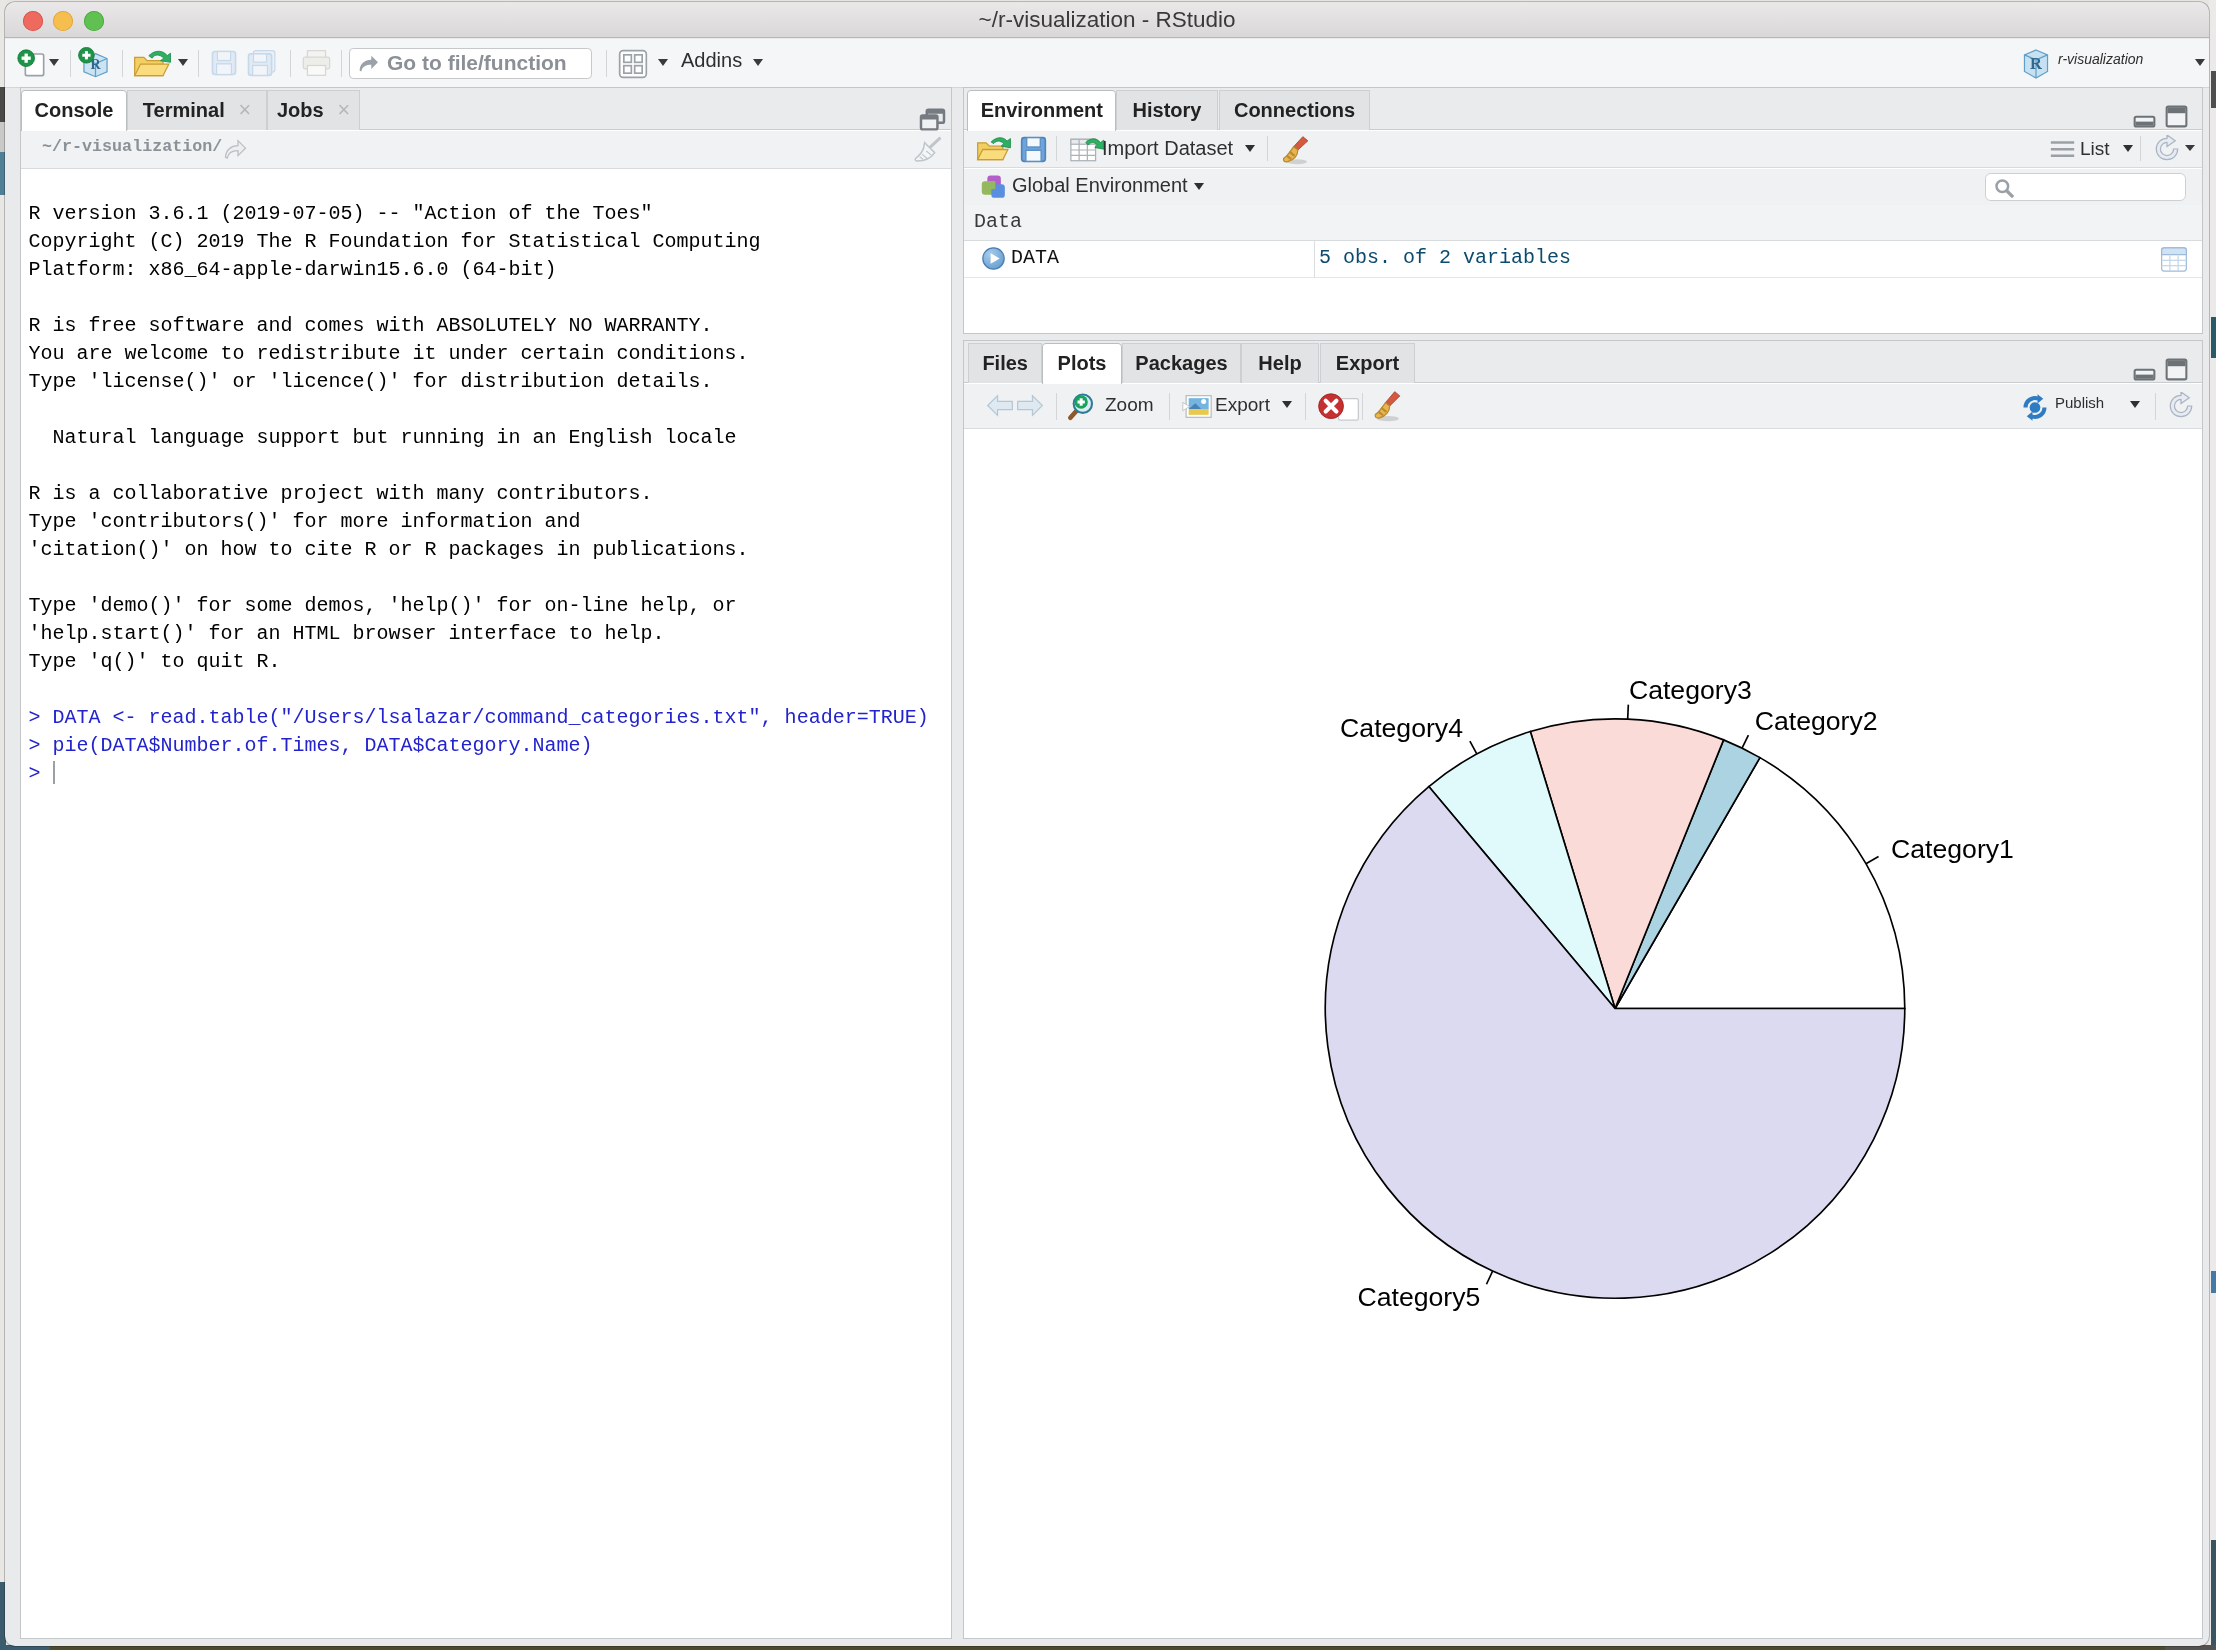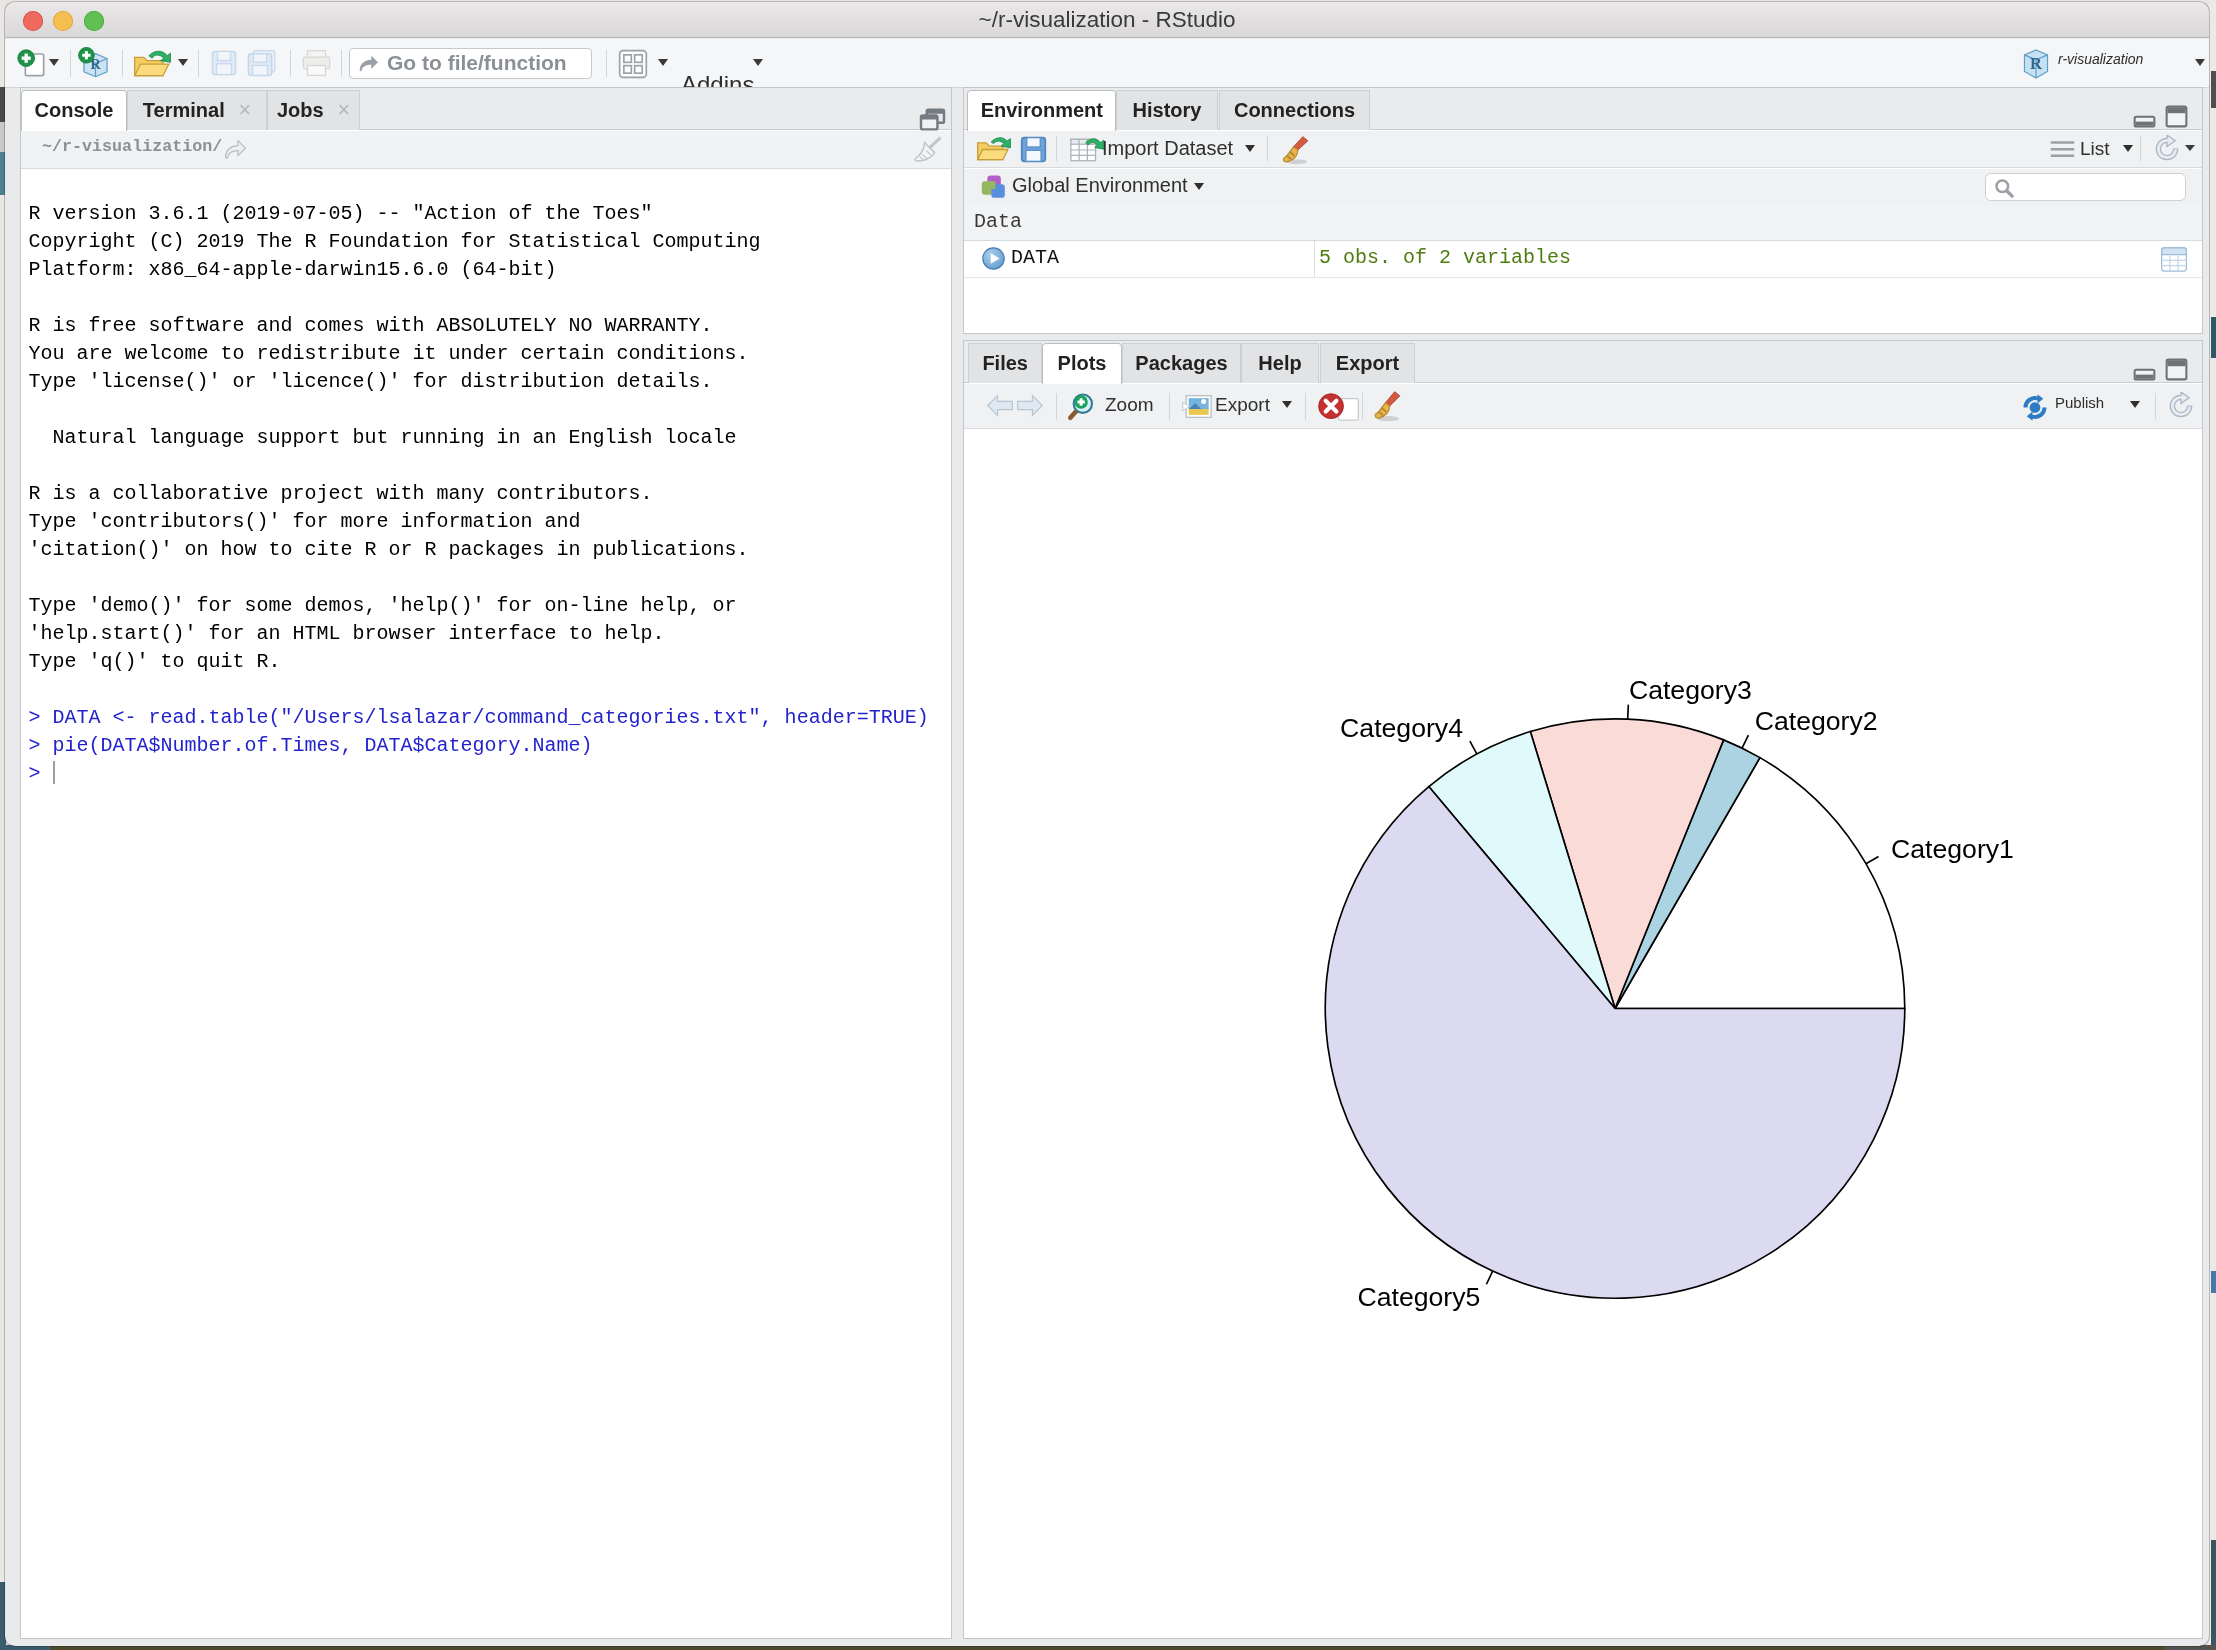--- a/index.html
+++ b/index.html
@@ -122,21 +122,21 @@
     <div class="tsep" style="left:601px;"></div>
 
     <svg class="abs" style="left:613px;top:10px;" width="30" height="30" viewBox="0 0 36 36">
       <rect x="2" y="2" width="32" height="32" rx="4" fill="#fdfdfd" stroke="#9aa2a8" stroke-width="2"></rect>
       <rect x="7" y="7" width="9" height="9" fill="none" stroke="#9aa2a8" stroke-width="2"></rect>
       <rect x="20" y="7" width="9" height="9" fill="none" stroke="#9aa2a8" stroke-width="2"></rect>
       <rect x="7" y="20" width="9" height="9" fill="none" stroke="#9aa2a8" stroke-width="2"></rect>
       <rect x="20" y="20" width="9" height="9" fill="none" stroke="#9aa2a8" stroke-width="2"></rect>
     </svg>
     <div class="caret" style="left:653px;top:20px;"></div>
-    <div class="abs uilabel" style="left:676px;top:32px;font-size:24px;">Addins</div>
+    <div class="abs uilabel" style="left:676px;top:10px;font-size:20px;">Addins</div>
     <div class="caret" style="left:748px;top:20px;"></div>
 
     <svg class="abs" style="left:2017px;top:9.2px;" width="28" height="32" viewBox="0 0 34 38">
       <g stroke="#5f9fc8" stroke-width="1.5" fill="#bcdcf0" fill-opacity="0.8">
         <polygon points="17,2 31,8 31,28 17,36 3,28 3,8"></polygon>
         <polyline points="3,8 17,14 31,8" fill="none"></polyline>
         <line x1="17" y1="14" x2="17" y2="36"></line>
       </g>
       <text x="17" y="25" font-size="20" font-family="Liberation Serif, serif" fill="#30688e" text-anchor="middle" font-weight="700">R</text>
     </svg>
@@ -282,21 +282,21 @@
             <radialGradient id="pg" cx="0.35" cy="0.3" r="0.9">
           <stop offset="0" stop-color="#a8cdea"></stop>
               <stop offset="1" stop-color="#5b96cc"></stop>
         </radialGradient>
           </defs>
         <circle cx="14" cy="14" r="13" fill="url(#pg)" stroke="#4a7fb5" stroke-width="1.5"></circle>
         <path d="M10.5 7.5 L21.5 14 L10.5 20.5 Z" fill="#ffffff"></path>
       </svg>
       <div class="abs mono" style="left:47px;top:5.8px;font-size:20px;color:#111;">DATA</div>
       <div class="abs" style="left:350px;top:0;width:0.8px;height:37px;background:#dcdfe1;"></div>
-      <div class="abs mono" style="left:355px;top:5.8px;font-size:20px;color:#4d7c0f;">5 obs. of 2 variables</div>
+      <div class="abs mono" style="left:355px;top:5.8px;font-size:20px;color:#0c4a6e;">5 obs. of 2 variables</div>
       <svg class="abs" style="left:1196px;top:5px;" width="28" height="27" viewBox="0 0 34 32">
         <rect x="2" y="2" width="30" height="28" rx="3" fill="#ffffff" stroke="#9dbbd8" stroke-width="1.5"></rect>
         <path d="M2 5 a3 3 0 0 1 3-3 L29 2 a3 3 0 0 1 3 3 L32 10 L2 10 Z" fill="#cfe3f4" stroke="#9dbbd8" stroke-width="1.5"></path>
         <g stroke="#c3d7ea" stroke-width="1.5">
           <line x1="12" y1="10" x2="12" y2="30"></line>
             <line x1="22" y1="10" x2="22" y2="30"></line>
           <line x1="2" y1="17" x2="32" y2="17"></line>
             <line x1="2" y1="23.5" x2="32" y2="23.5"></line>
         </g>
       </svg>

